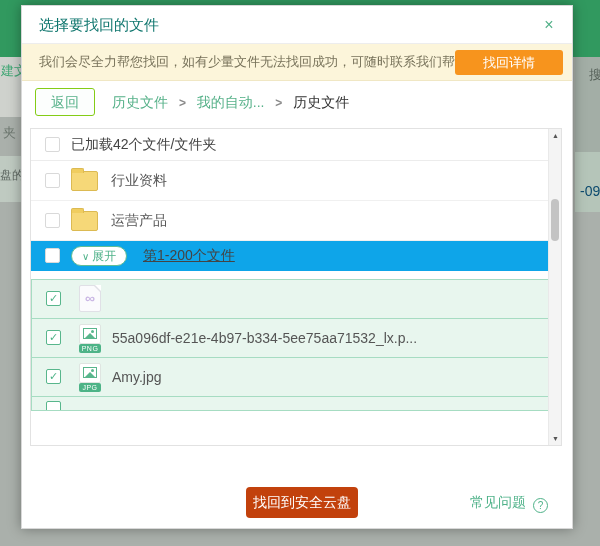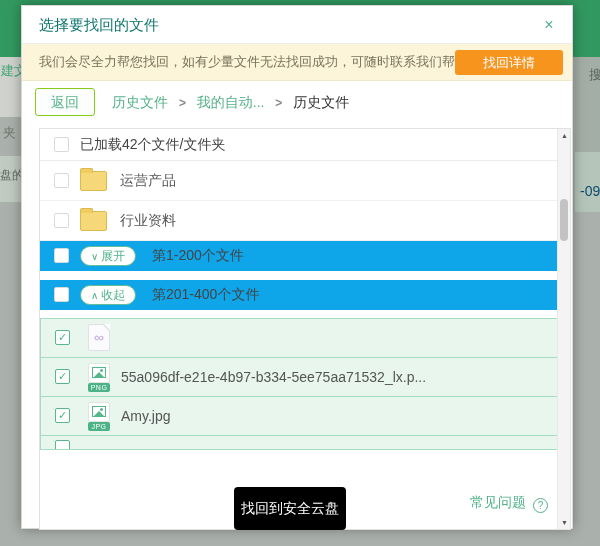--- a/index.html
+++ b/index.html
@@ -34,21 +34,21 @@
 
   .toolbar { position:relative; height:42px; }
   .back-btn { position:absolute; left:13px; top:7px; height:28px; line-height:26px; padding:0 15px;
               background:#fcfefd; border:1px solid #84cc16; border-radius:3px; color:#56b189; font-size:14px; cursor:pointer; }
   .crumbs { position:absolute; left:90px; top:0; line-height:42px; font-size:14px; }
   .crumb-link { color:#56b189; cursor:pointer; }
   .crumb-sep { color:#8a8a8a; margin:0 7px; font-size:12px; font-weight:bold; }
   .crumb-current { color:#333; }
 
   
-  .list { position:absolute; left:17px; top:122px; width:532px; height:402px; border:1px solid #e2e2e2; background:#fff; overflow:hidden; }
+  .list { position:absolute; left:8px; top:122px; width:532px; height:318px; border:1px solid #e2e2e2; background:#fff; overflow:hidden; }
   .rows { position:absolute; left:0; top:0; width:519px; height:100%; overflow:hidden; }
 
   .row { position:relative; width:100%; }
   .row-header { height:32px; border-bottom:1px solid #ececec; }
   .row-folder { height:40px; border-bottom:1px solid #f0f0f0; }
   .row-group { height:30px; background:#0ea5e9; margin-bottom:9px; }
   .row-file { height:40px; background:#e8f6ee; border:1px solid #a6dcc2; margin-top:-1px; }
   .row-partial { height:15px; background:#e8f6ee; border:1px solid #a6dcc2; margin-top:-1px; overflow:hidden; }
 
   .cbx { position:absolute; left:14px; top:50%; margin-top:-8px; width:15px; height:15px; background:#fff;
@@ -61,21 +61,21 @@
 
   .folder-ico { position:absolute; left:40px; top:50%; margin-top:-10px; width:27px; height:20px;
                 background:#f6d878; border:1px solid #dcba52; border-radius:2px; }
   .folder-ico::before { content:""; position:absolute; left:-1px; top:-4px; width:11px; height:4px;
                 background:#f0cd5f; border:1px solid #dcba52; border-bottom:none; border-radius:2px 2px 0 0; }
 
   .pill { position:absolute; left:40px; top:50%; transform:translateY(-50%); height:20px; line-height:18px;
           padding:0 10px; border:1px solid #62bd95; border-radius:11px; background:#fff;
           color:#4fb289; font-size:12px; cursor:pointer; white-space:nowrap; }
   .pill .chev { font-size:10px; margin-right:3px; }
-  .group-label { position:absolute; left:112px; top:50%; transform:translateY(-50%); font-size:14px; color:#444; white-space:nowrap; }
+  .group-label { position:absolute; left:112px; top:50%; transform:translateY(-50%); font-size:14px; color:#444; white-space:nowrap;text-decoration:underline; }
 
   .fico { position:absolute; left:46px; top:50%; margin-top:-14px; width:24px; height:28px; }
   .page { position:absolute; left:1px; top:0; width:22px; height:27px; background:#fbfbfd; border:1px solid #e0e0e6; border-radius:2px; }
   .page .fold { position:absolute; right:-1px; top:-1px; width:0; height:0;
                 border-left:6px solid transparent; border-top:6px solid #fff; filter:drop-shadow(-1px 1px 0 #e0e0e6); }
   .glyph-inf { position:absolute; left:0; top:4px; width:100%; text-align:center; color:#c9b6e4; font-size:14px; font-weight:bold; }
   .imgpage { position:absolute; left:1px; top:0; width:22px; height:20px; background:#fff; border:1px solid #dfe5e1; border-radius:2px; }
   .imgframe { position:absolute; left:3px; top:3px; width:14px; height:11px; border:1px solid #58b68c; overflow:hidden; }
   .imgframe .mtn { position:absolute; left:1px; bottom:0; width:0; height:0;
                    border-left:5px solid transparent; border-right:5px solid transparent; border-bottom:5px solid #58b68c; }
@@ -84,21 +84,21 @@
            color:#fff; font-size:7px; line-height:9px; text-align:center; letter-spacing:.5px; }
 
   
   .scrollbar { position:absolute; right:0; top:0; width:13px; height:100%; background:#f4f4f4; border-left:1px solid #e9e9e9; }
   .scroll-arrow { position:absolute; left:0; width:13px; text-align:center; color:#555; font-size:7px; cursor:pointer; }
   .scroll-up { top:3px; }
   .scroll-down { bottom:3px; }
   .scroll-thumb { position:absolute; left:2px; top:70px; width:8px; height:42px; background:#c3c3c3; border-radius:4px; cursor:pointer; }
 
   
-  .confirm-btn { position:absolute; left:212px; top:481px; width:112px; height:43px; background:#000000; color:#fff;
+  .confirm-btn { position:absolute; left:224px; top:481px; width:112px; height:31px; background:#c2410c; color:#fff;
                  font-size:14px; border:none; border-radius:4px; cursor:pointer; }
   .faq { position:absolute; right:24px; top:488px; font-size:14px; color:#4fb289; cursor:pointer; }
   .faq-text { }
   .faq-q { display:inline-block; width:15px; height:15px; line-height:14px; border:1px solid #4fb289; border-radius:50%;
            text-align:center; font-size:10px; margin-left:3px; text-decoration:none; vertical-align:-2px; }
 </style>
 </head>
 <body>
 
 <div class="bg-strip"></div>
@@ -139,40 +139,35 @@
     <div class="rows">
 
       <div class="row row-header">
         <span class="cbx"></span>
         <span class="row-label">已加载42个文件/文件夹</span>
       </div>
 
       <div class="row row-folder">
         <span class="cbx"></span>
         <span class="folder-ico"></span>
+        <span class="file-name">行业资料</span>
+      </div>
+
+      <div class="row row-folder">
+        <span class="cbx"></span>
+        <span class="folder-ico"></span>
         <span class="file-name">运营产品</span>
-      </div>
-
-      <div class="row row-folder">
-        <span class="cbx"></span>
-        <span class="folder-ico"></span>
-        <span class="file-name">行业资料</span>
       </div>
 
       <div class="row row-group">
         <span class="cbx"></span>
         <span class="pill"><span class="chev">∨</span><span>展开</span></span>
         <span class="group-label">第1-200个文件</span>
       </div>
 
-      <div class="row row-group">
-        <span class="cbx"></span>
-        <span class="pill"><span class="chev">∧</span><span>收起</span></span>
-        <span class="group-label">第201-400个文件</span>
-      </div>
 
       <div class="row row-file">
         <span class="cbx checked">✓</span>
         <span class="fico">
           <span class="page">
               <span class="fold"></span>
               <span class="glyph-inf">∞</span>
             </span>
         </span>
       </div>

